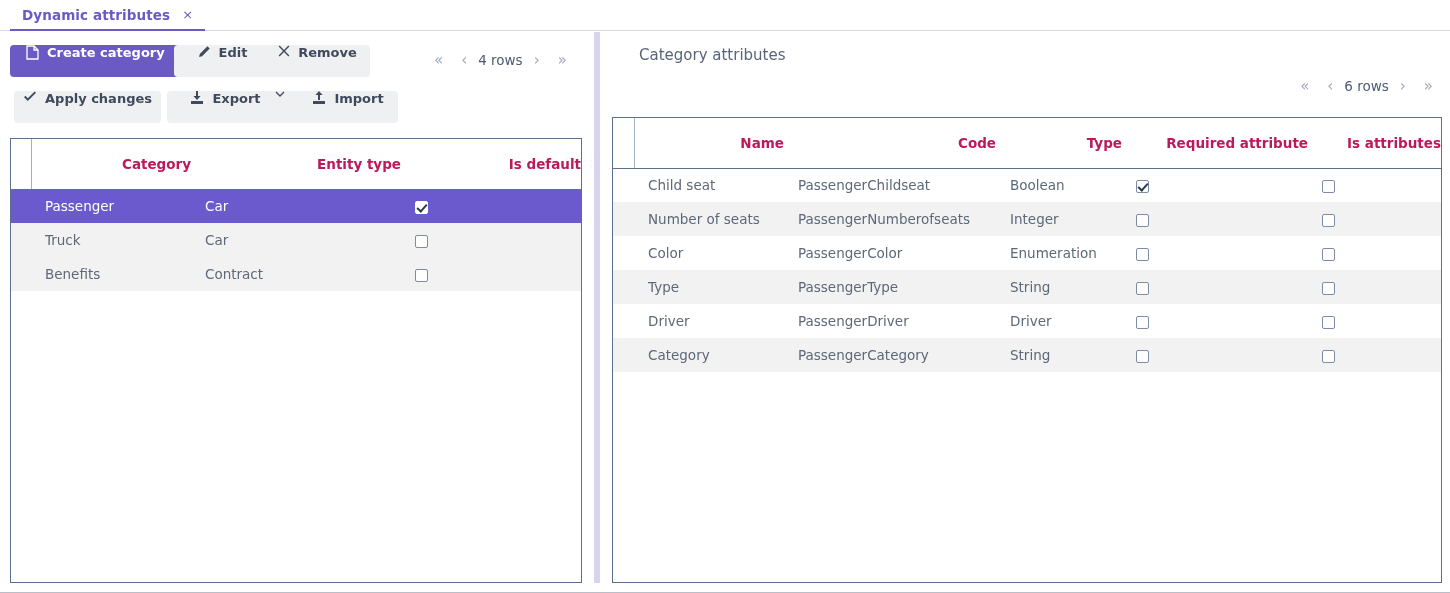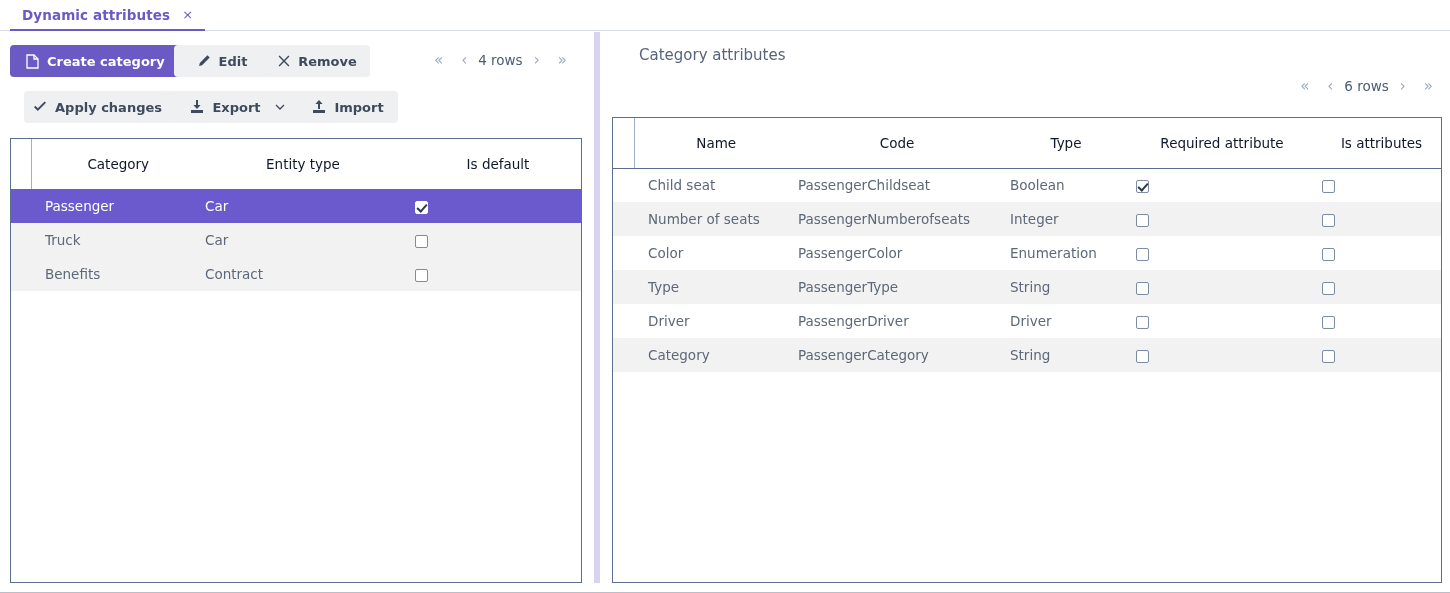--- a/index.html
+++ b/index.html
@@ -47,21 +47,21 @@
     cursor: pointer;
   }
 
   
   .toolbar {
     position: absolute; left: 0; top: 32px;
     width: 594px; height: 92px;
   }
   .btn {
     position: absolute;
-    display: inline-flex; align-items: center; justify-content: center;
+    display: inline-flex; align-items: flex-start; justify-content: center;
     gap: 8px;
     height: 32px;
     border: none; border-radius: 4px;
     background: #eff0f2;
     color: #3f4a5c;
     font-family: "DejaVu Sans", "Liberation Sans", sans-serif;
     font-size: 13px;
     font-weight: bold;
     padding: 0 16px;
     cursor: pointer;
@@ -70,21 +70,21 @@
   .btn.primary {
     background: #6c5ac4;
     color: #ffffff;
   }
   .btn .ic { display: inline-flex; align-items: center; }
   .btn .ic svg { display: block; }
 
   .b-create { left: 10px;  top: 13px; }
   .b-edit   { left: 174px; top: 13px; width: 96px; }
   .b-remove { left: 265px; top: 13px; width: 105px; }
-  .b-apply  { left: 24px;  top: 59px; width: 147px; }
+  .b-apply  { left: 14px;  top: 59px; width: 147px; }
   .b-export { left: 167px; top: 59px; width: 141px; }
   .b-import { left: 298px; top: 59px; width: 100px; }
   .b-export .chev { margin-left: 6px; display: inline-flex; }
 
   
   .pager {
     position: absolute;
     display: flex; align-items: center;
     gap: 0;
     font-size: 13.5px;
@@ -126,24 +126,24 @@
     left: 612px; top: 117px;
     width: 830px; height: 466px;
   }
 
   table.grid {
     width: 100%;
     border-collapse: collapse;
     table-layout: fixed;
   }
   table.grid th {
-    text-align: center;
+    text-align: right;
     font-size: 13.5px;
-    font-weight: normal;
-    color: #0f172a;
+    font-weight: bold;
+    color: #be185d;
     padding: 0 0 0 14px;
     height: 50px;
     background: #ffffff;
     border-bottom: 1px solid #5b6e8c;
     vertical-align: middle;
   }
   table.grid td {
     font-size: 13.5px;
     color: #5d6878;
     padding: 0 0 0 14px;

